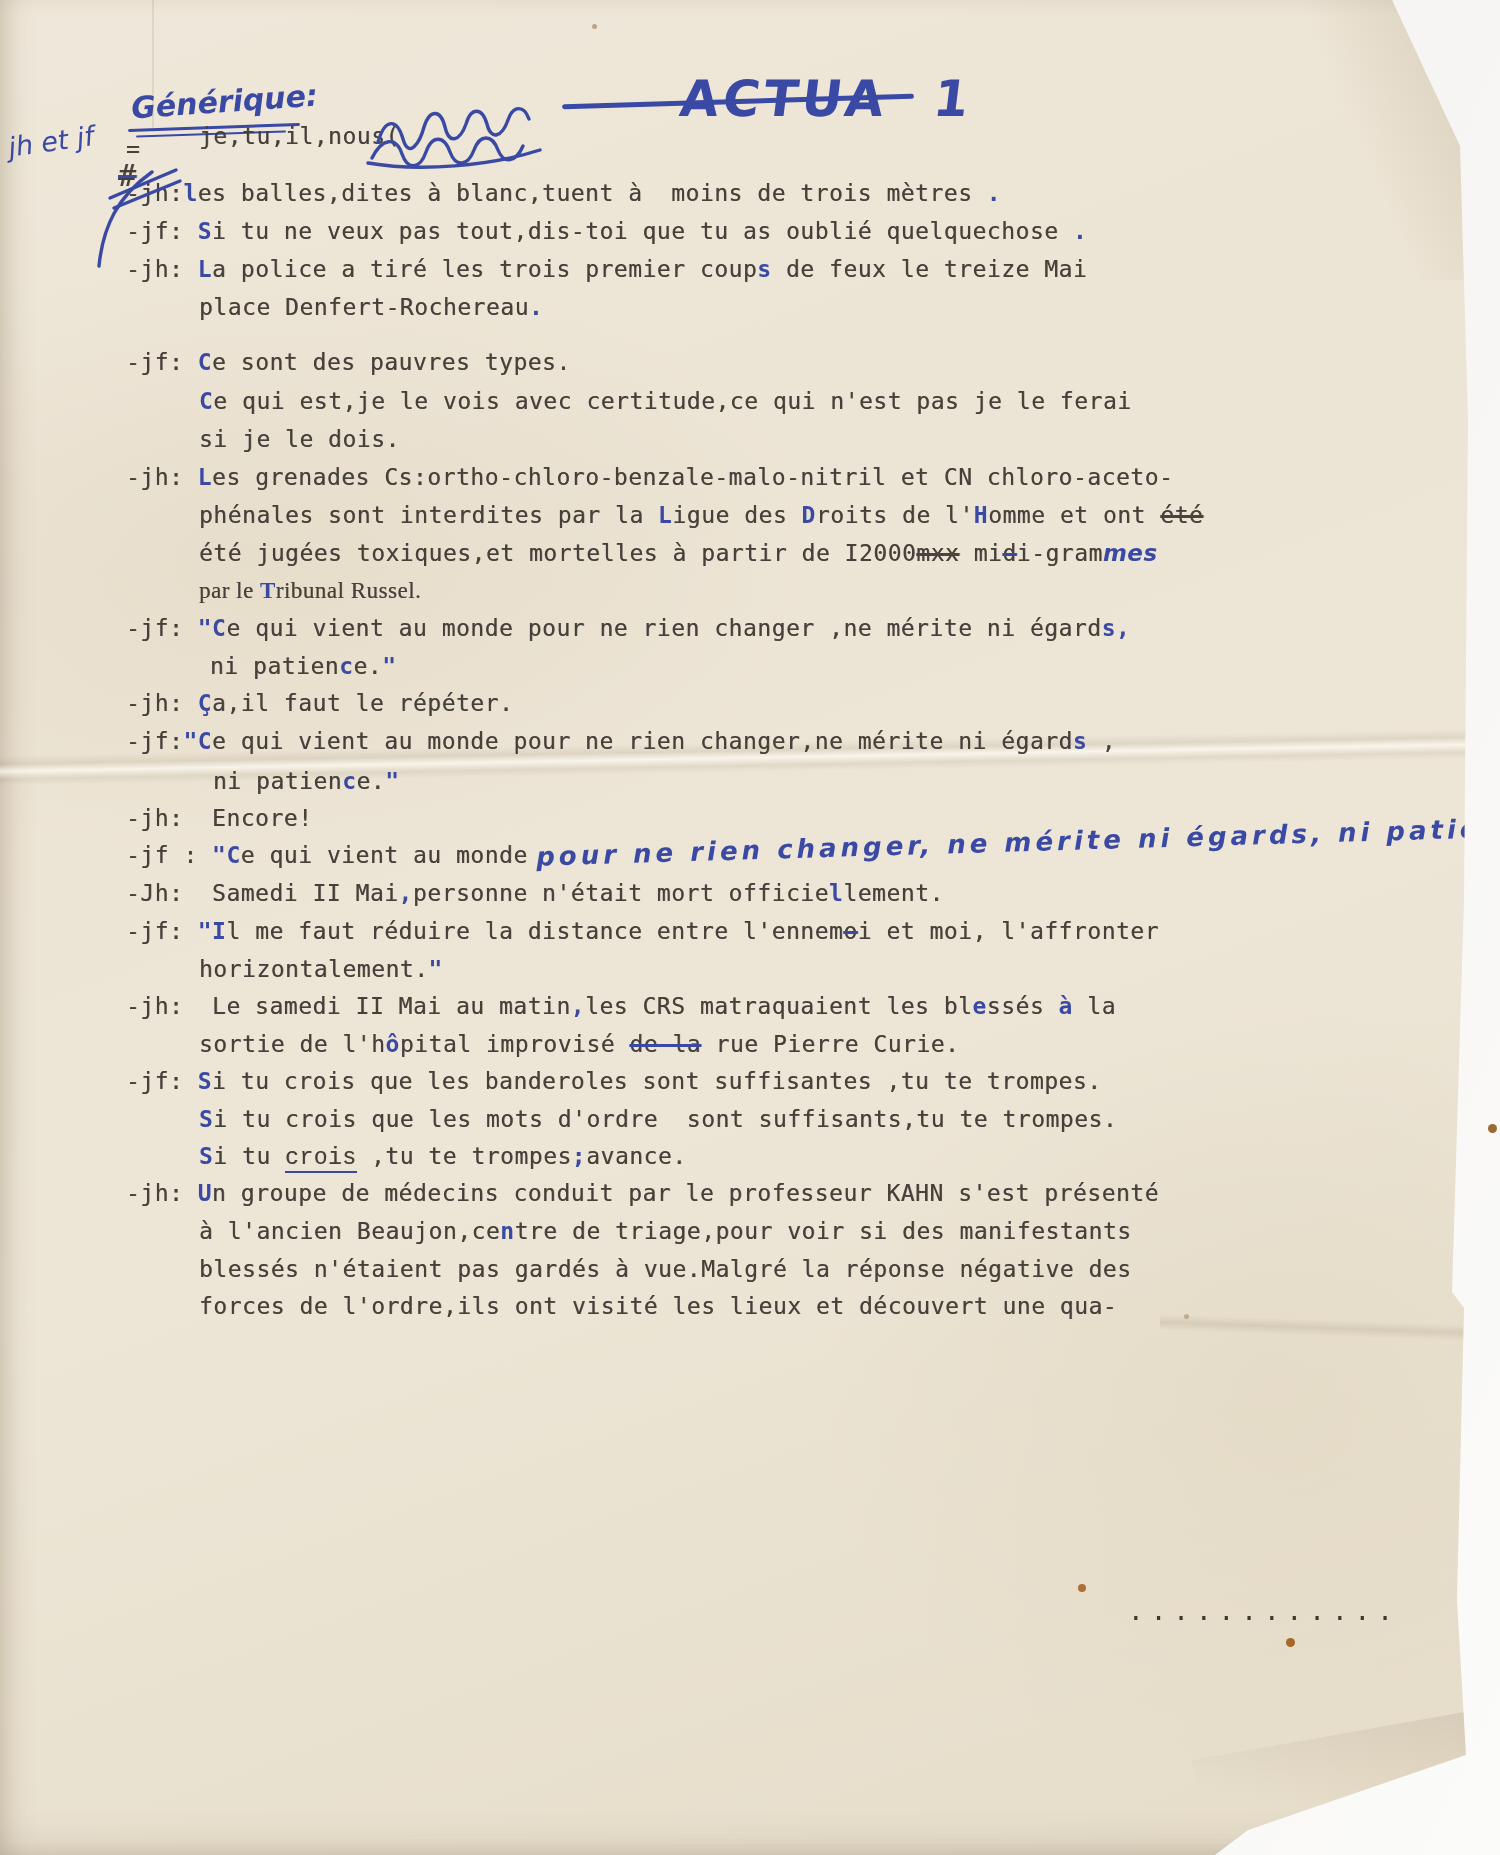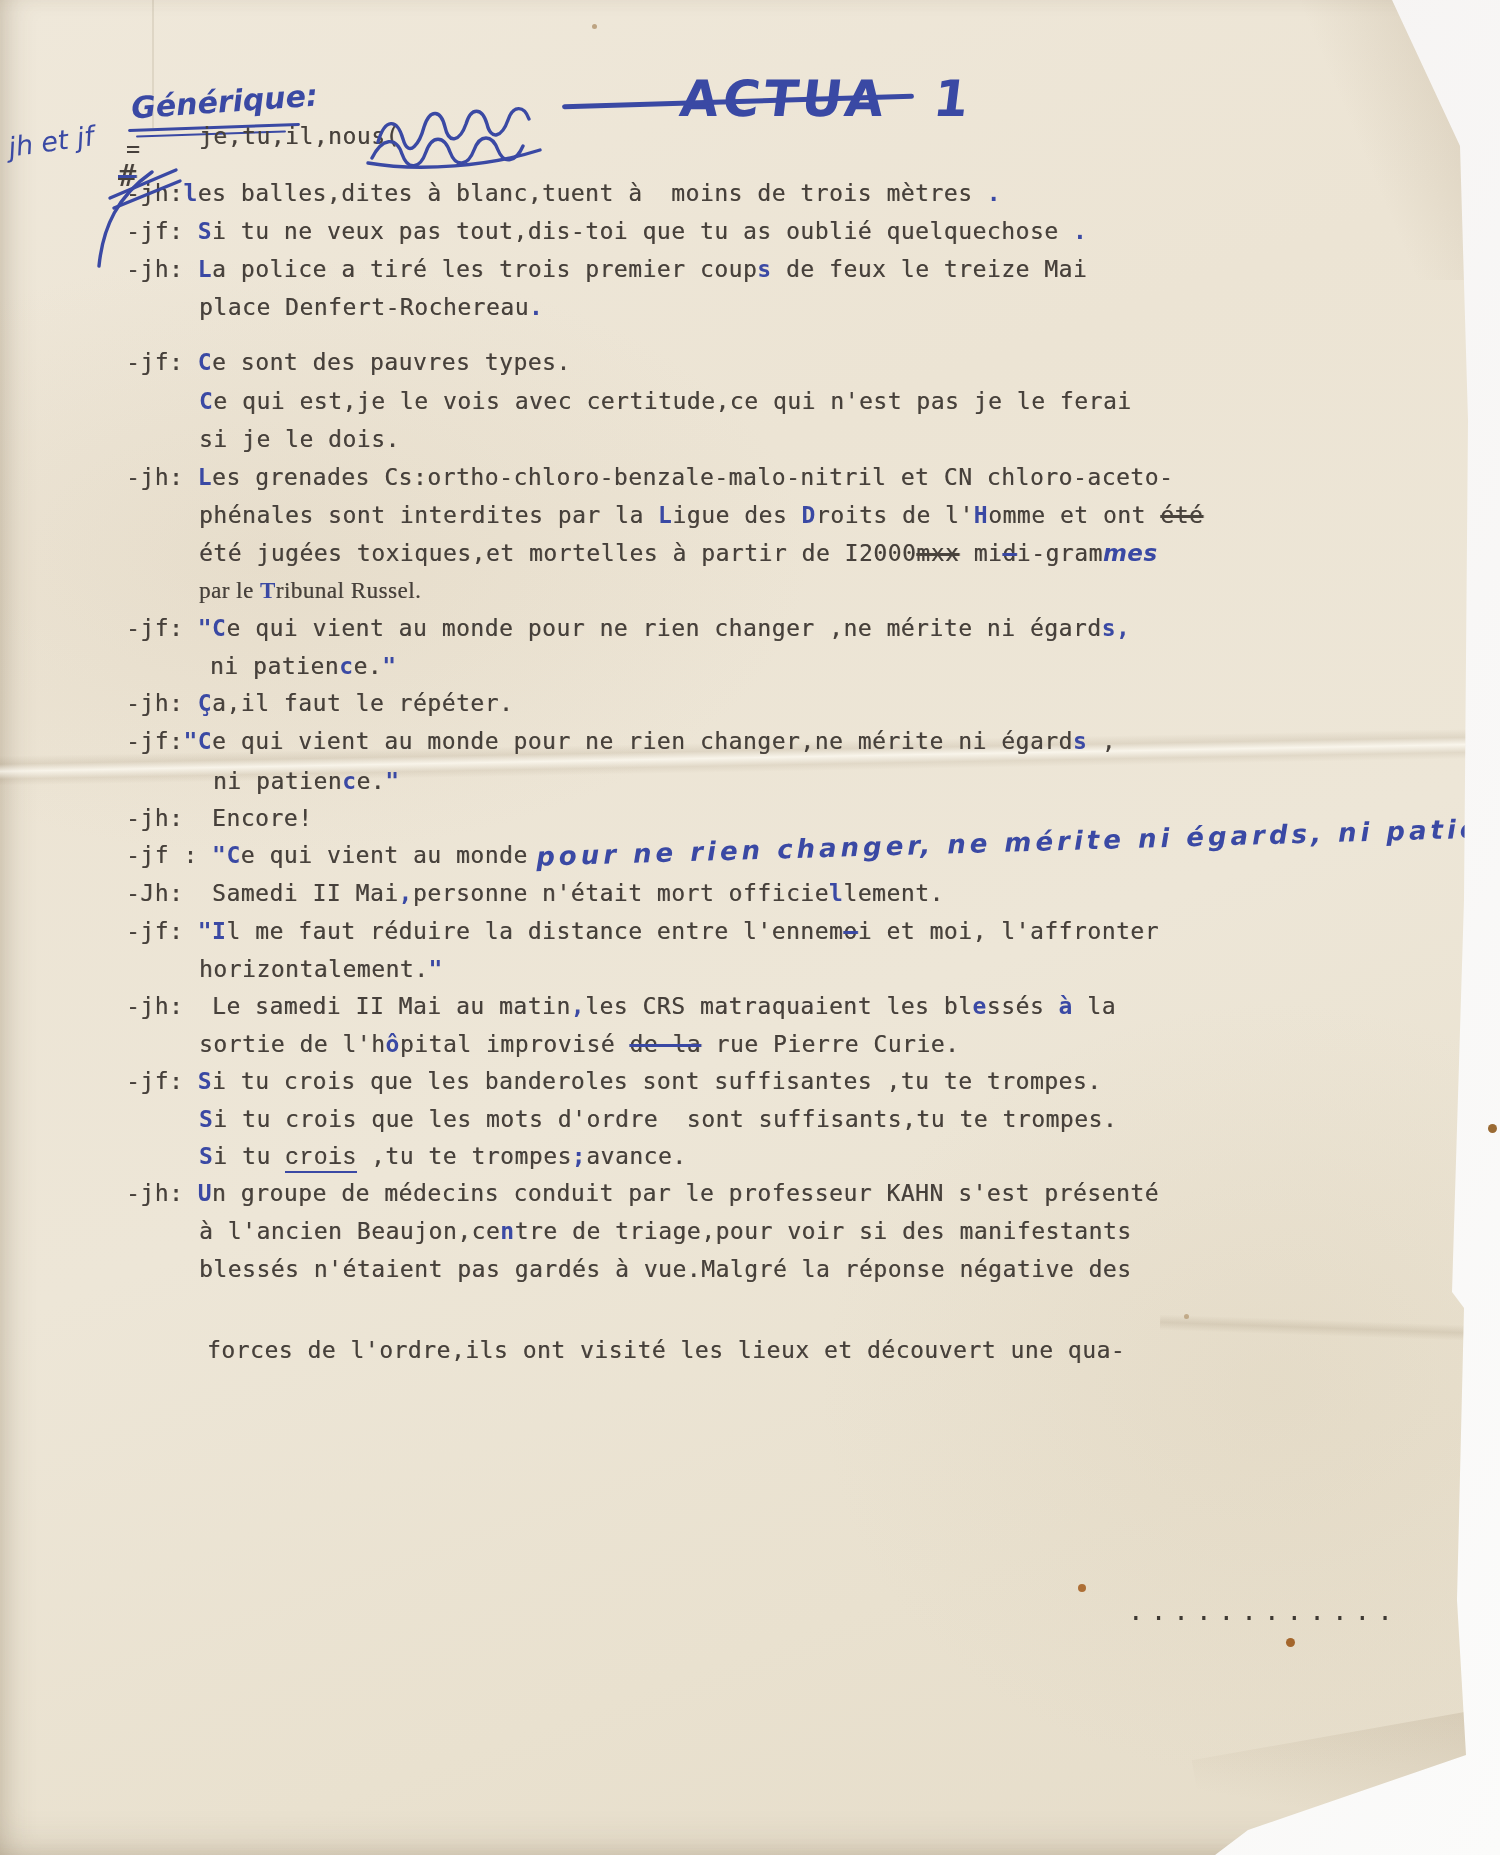--- a/index.html
+++ b/index.html
@@ -95,21 +95,21 @@
         <div class="line" style="top: 918px; left: 126px;"><span class="seg-t">-jf: </span><span class="seg-b">"I</span><span class="seg-t">l me faut réduire la distance entre l'ennem</span><span class="seg-bs">o</span><span class="seg-t">i et moi, l'affronter</span></div>
         <div class="line" style="top: 956px; left: 199px;"><span class="seg-t">horizontalement.</span><span class="seg-b">"</span></div>
         <div class="line" style="top: 993px; left: 126px;"><span class="seg-t">-jh:  Le samedi II Mai au matin</span><span class="seg-b">,</span><span class="seg-t">les CRS matraquaient les bl</span><span class="seg-b">e</span><span class="seg-t">ssés </span><span class="seg-b">à</span><span class="seg-t"> la</span></div>
         <div class="line" style="top: 1031px; left: 199px;"><span class="seg-t">sortie de l'h</span><span class="seg-b">ô</span><span class="seg-t">pital improvisé </span><span class="seg-bs">de la</span><span class="seg-t"> rue Pierre Curie.</span></div>
         <div class="line" style="top: 1068px; left: 126px;"><span class="seg-t">-jf: </span><span class="seg-b">S</span><span class="seg-t">i tu crois que les banderoles sont suffisantes ,tu te trompes.</span></div>
         <div class="line" style="top: 1106px; left: 199px;"><span class="seg-b">S</span><span class="seg-t">i tu crois que les mots d'ordre  sont suffisants,tu te trompes.</span></div>
         <div class="line" style="top: 1143px; left: 199px;"><span class="seg-b">S</span><span class="seg-t">i tu </span><span class="seg-bu">crois</span><span class="seg-t"> ,tu te trompes</span><span class="seg-b">;</span><span class="seg-t">avance.</span></div>
         <div class="line" style="top: 1180px; left: 126px; text-align: center;"><span class="seg-t">-jh: </span><span class="seg-b">U</span><span class="seg-t">n groupe de médecins conduit par le professeur KAHN s'est présenté</span></div>
         <div class="line" style="top: 1218px; left: 199px;"><span class="seg-t">à l'ancien Beaujon,ce</span><span class="seg-b">n</span><span class="seg-t">tre de triage,pour voir si des manifestants</span></div>
         <div class="line" style="top: 1256px; left: 199px;"><span class="seg-t">blessés n'étaient pas gardés à vue.Malgré la réponse négative des</span></div>
-        <div class="line" style="top: 1293px; left: 207px; margin-top: 44px;"><span class="seg-t">forces de l'ordre,ils ont visité les lieux et découvert une qua-</span></div>
+        <div class="line" style="top: 1293px; left: 199px;"><span class="seg-t">forces de l'ordre,ils ont visité les lieux et découvert une qua-</span></div>
       </div>
 
     <div id="dots">............</div>
 
     <div class="spot" style="left:1078px;top:1584px;width:8px;height:8px;background:#ad6f36;"></div>
     <div class="spot" style="left:1286px;top:1638px;width:9px;height:9px;background:#a4662c;"></div>
     <div class="spot" style="left:592px;top:24px;width:5px;height:5px;background:rgba(150,110,60,.55);"></div>
     <div class="spot" style="left:1184px;top:1314px;width:5px;height:5px;background:rgba(150,110,60,.45);"></div>
 
     <svg id="ink-overlay" width="1500" height="1855" viewBox="0 0 1500 1855">

